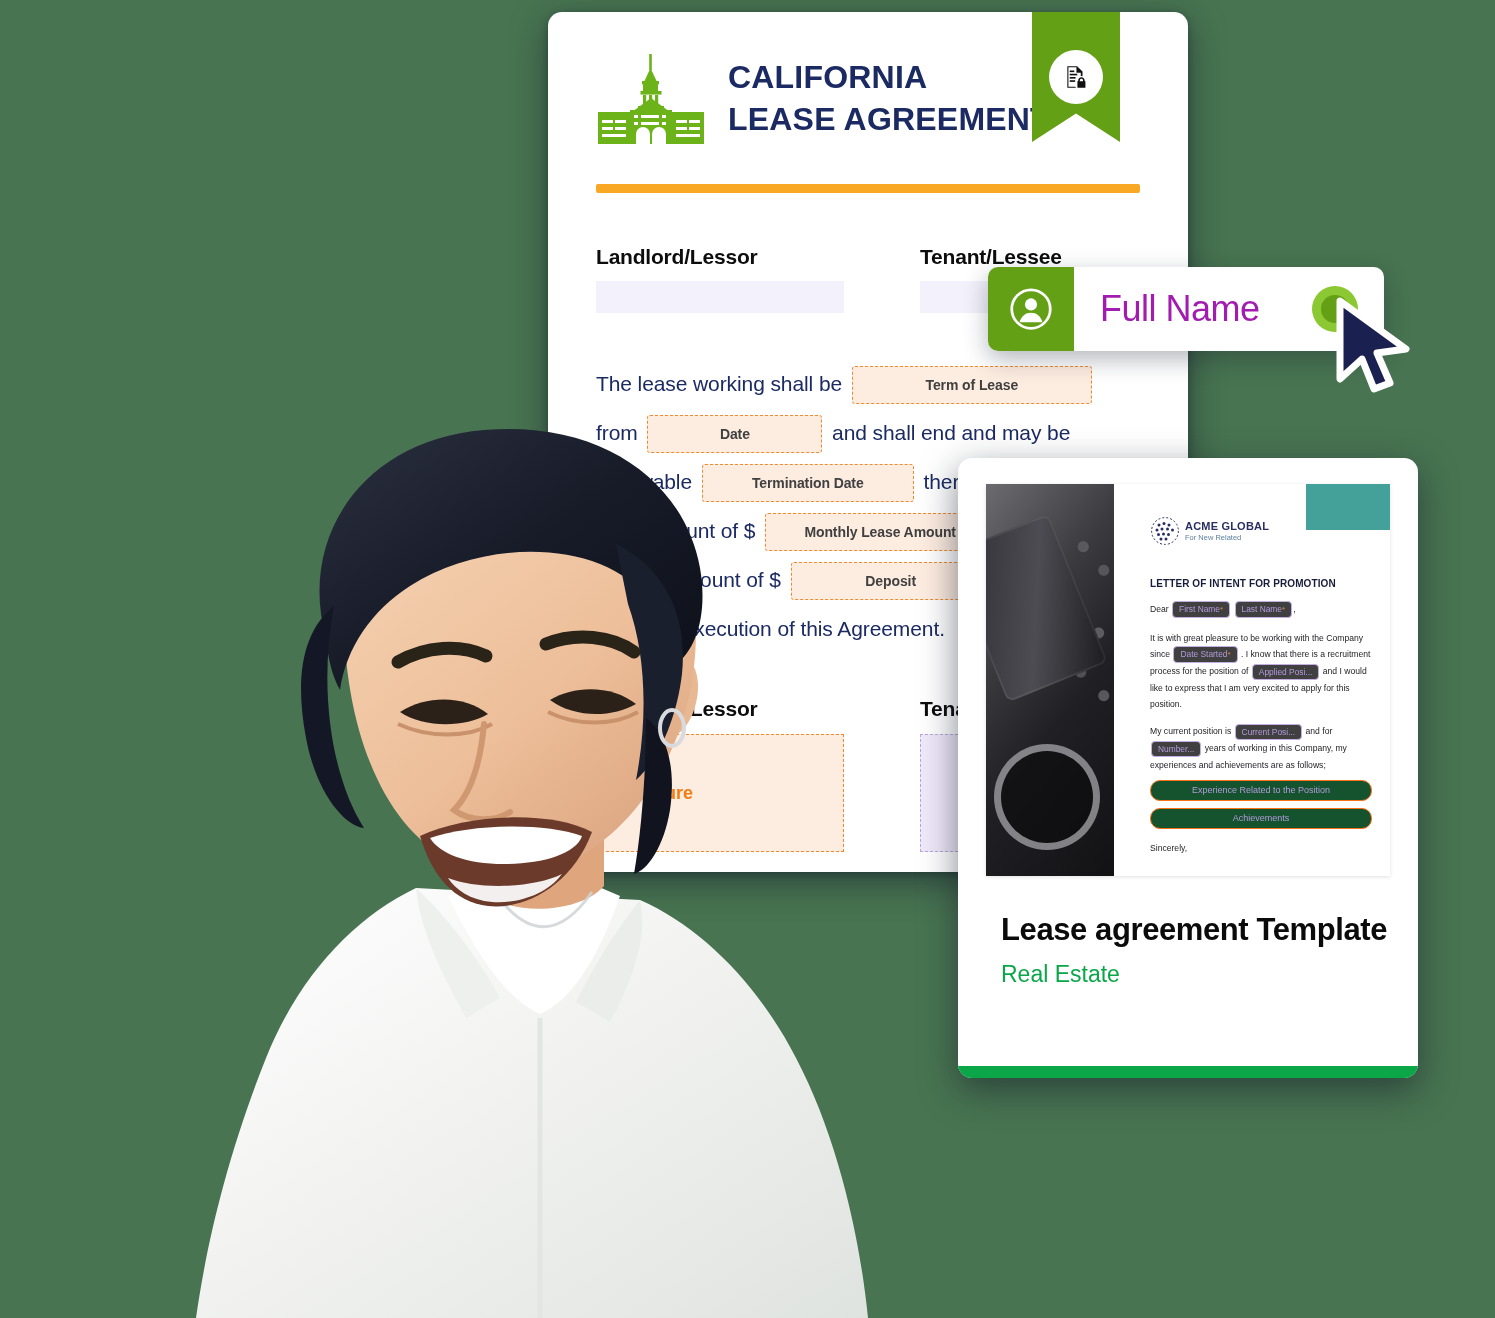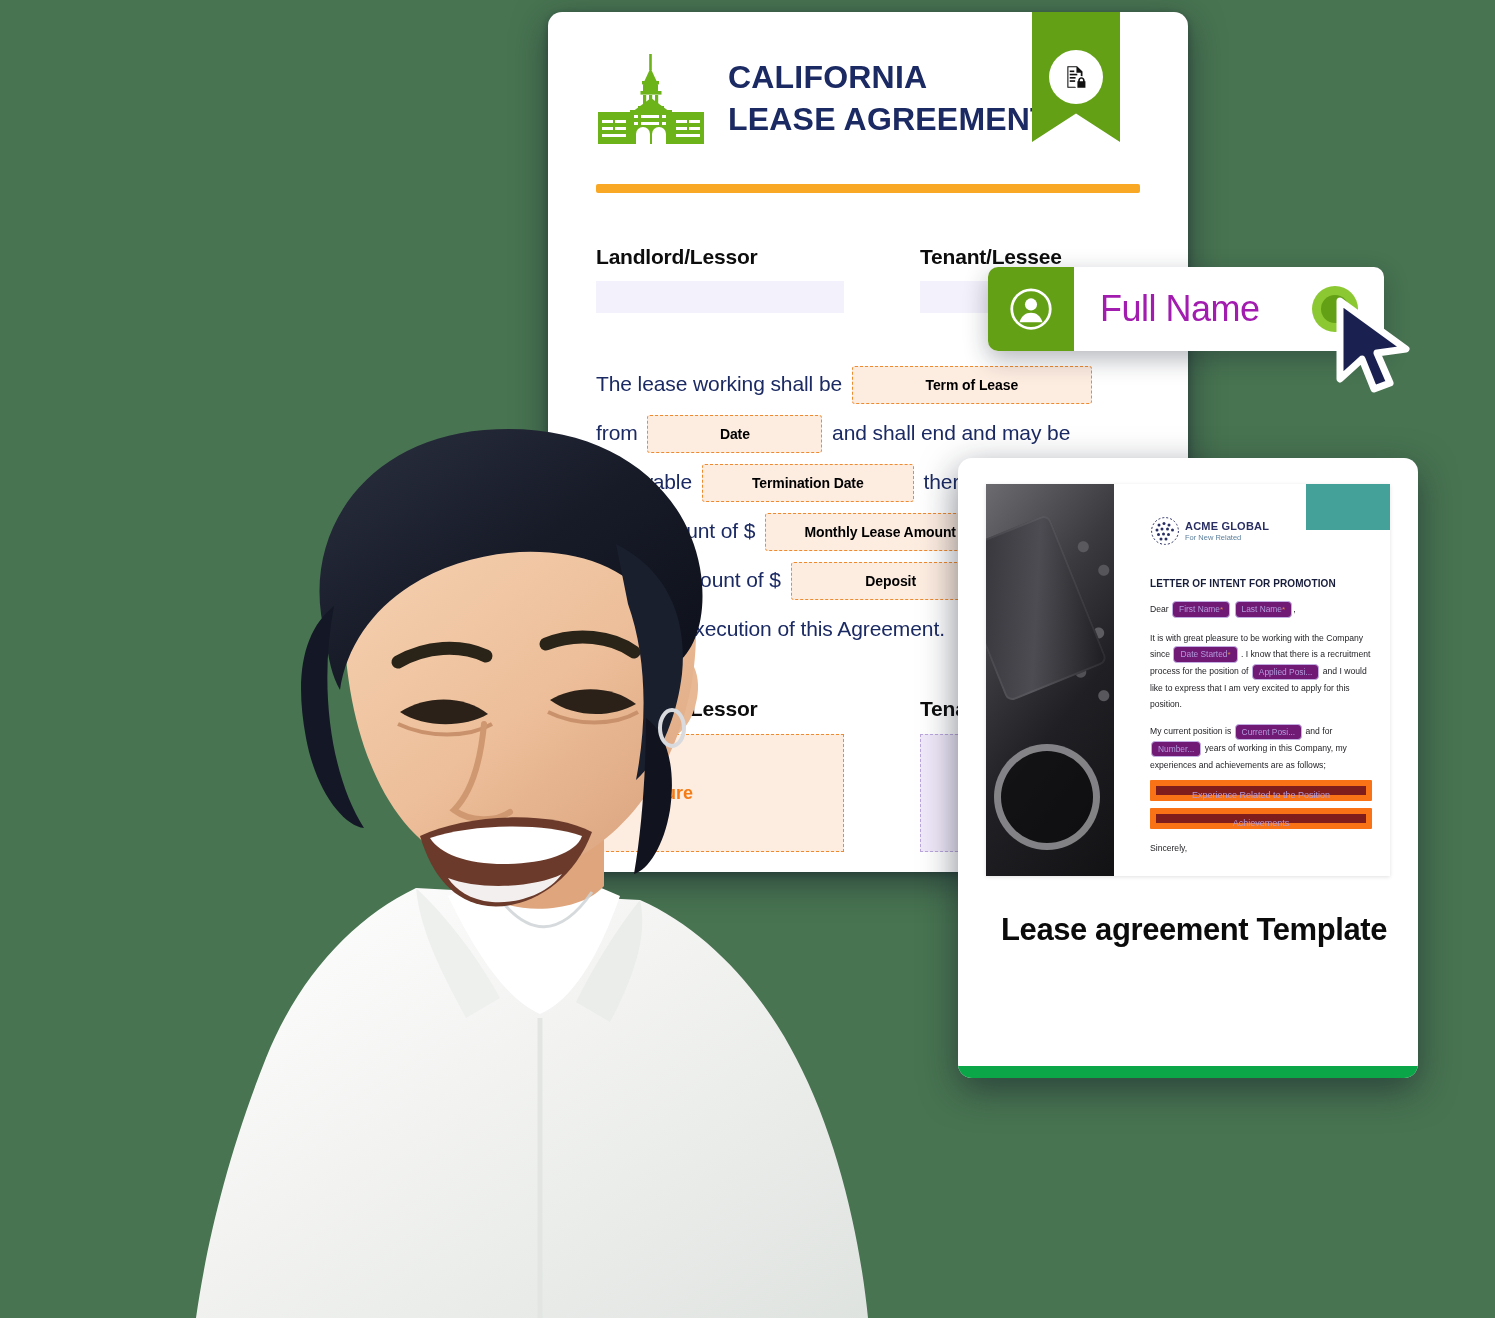--- a/index.html
+++ b/index.html
@@ -86,21 +86,21 @@
     letter-spacing: -0.1px;
     white-space: nowrap;
   }
   .lease-body .ln { display: block; }
   .chip {
     display: inline-block;
     vertical-align: middle;
     background: #fdece0;
     border: 1.5px dashed #f08a2e;
     border-radius: 3px;
-    color: #000000;
+    color: #404040;
     font-size: 14px;
     font-weight: bold;
     text-align: center;
     line-height: 36px;
     height: 38px;
     margin: 0 4px;
   }
   .chip-term { width: 240px; }
   .chip-date { width: 175px; }
   .chip-termdate { width: 212px; }
@@ -259,35 +259,35 @@
     font-size: 8.6px;
     color: #1d1d22;
     line-height: 16px;
   }
   .tpl-p.tight { margin-top: 11px; }
   .ifield {
     display: inline-block;
     vertical-align: middle;
     border: 1px solid #c3aee4;
     border-radius: 4px;
-    background: #701a75;
+    background: #404040;
     color: #b39bdd;
     font-size: 8.4px;
     padding: 1px 6px;
     margin: 0 1px;
     line-height: 12px;
     white-space: nowrap;
   }
   .ifield .star { color: #e08a3c; font-size: 8px; }
   .bigfield {
     display: block;
     margin-top: 7px;
-    border: 6px solid #f97316;
-    border-radius: 1px;
-    background: #7f1d1d;
+    border: 1px solid #f97316;
+    border-radius: 10px;
+    background: #14532d;
     color: #b39bdd;
     font-size: 9px;
     text-align: center;
     line-height: 19px;
     height: 21px;
   }
   .tpl-sincerely { margin-top: 14px; font-size: 8.6px; color: #1d1d22; }
 
   .tpl-meta { position: absolute; left: 43px; top: 452px; right: 30px; }
   .tpl-title {
@@ -556,16 +556,17 @@
       <span class="bigfield">Achievements</span>
 
 
       <div class="tpl-sincerely">Sincerely,</div>
 
     </div>
   </div>
 
   <div class="tpl-meta">
     <div class="tpl-title">Lease agreement Template</div>
+    <div class="tpl-cat">Real Estate</div>
   </div>
 
   <div class="tpl-greenbar"></div>
 </div>
 
 </body></html>

